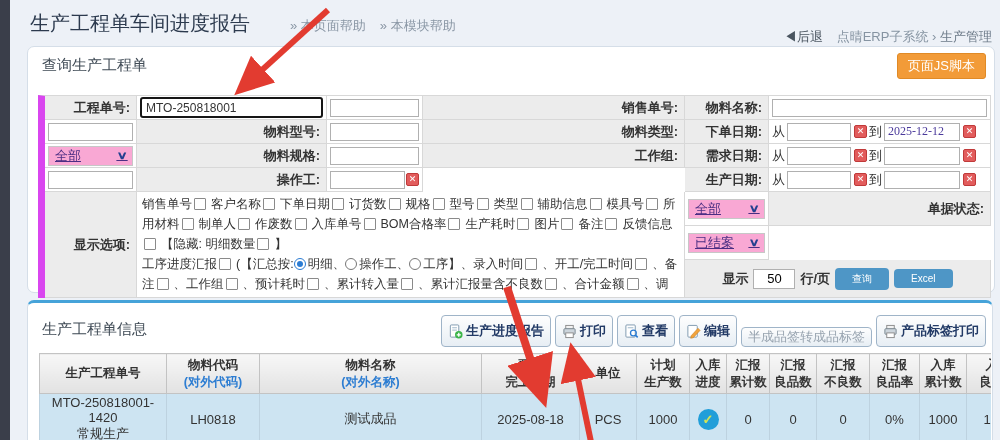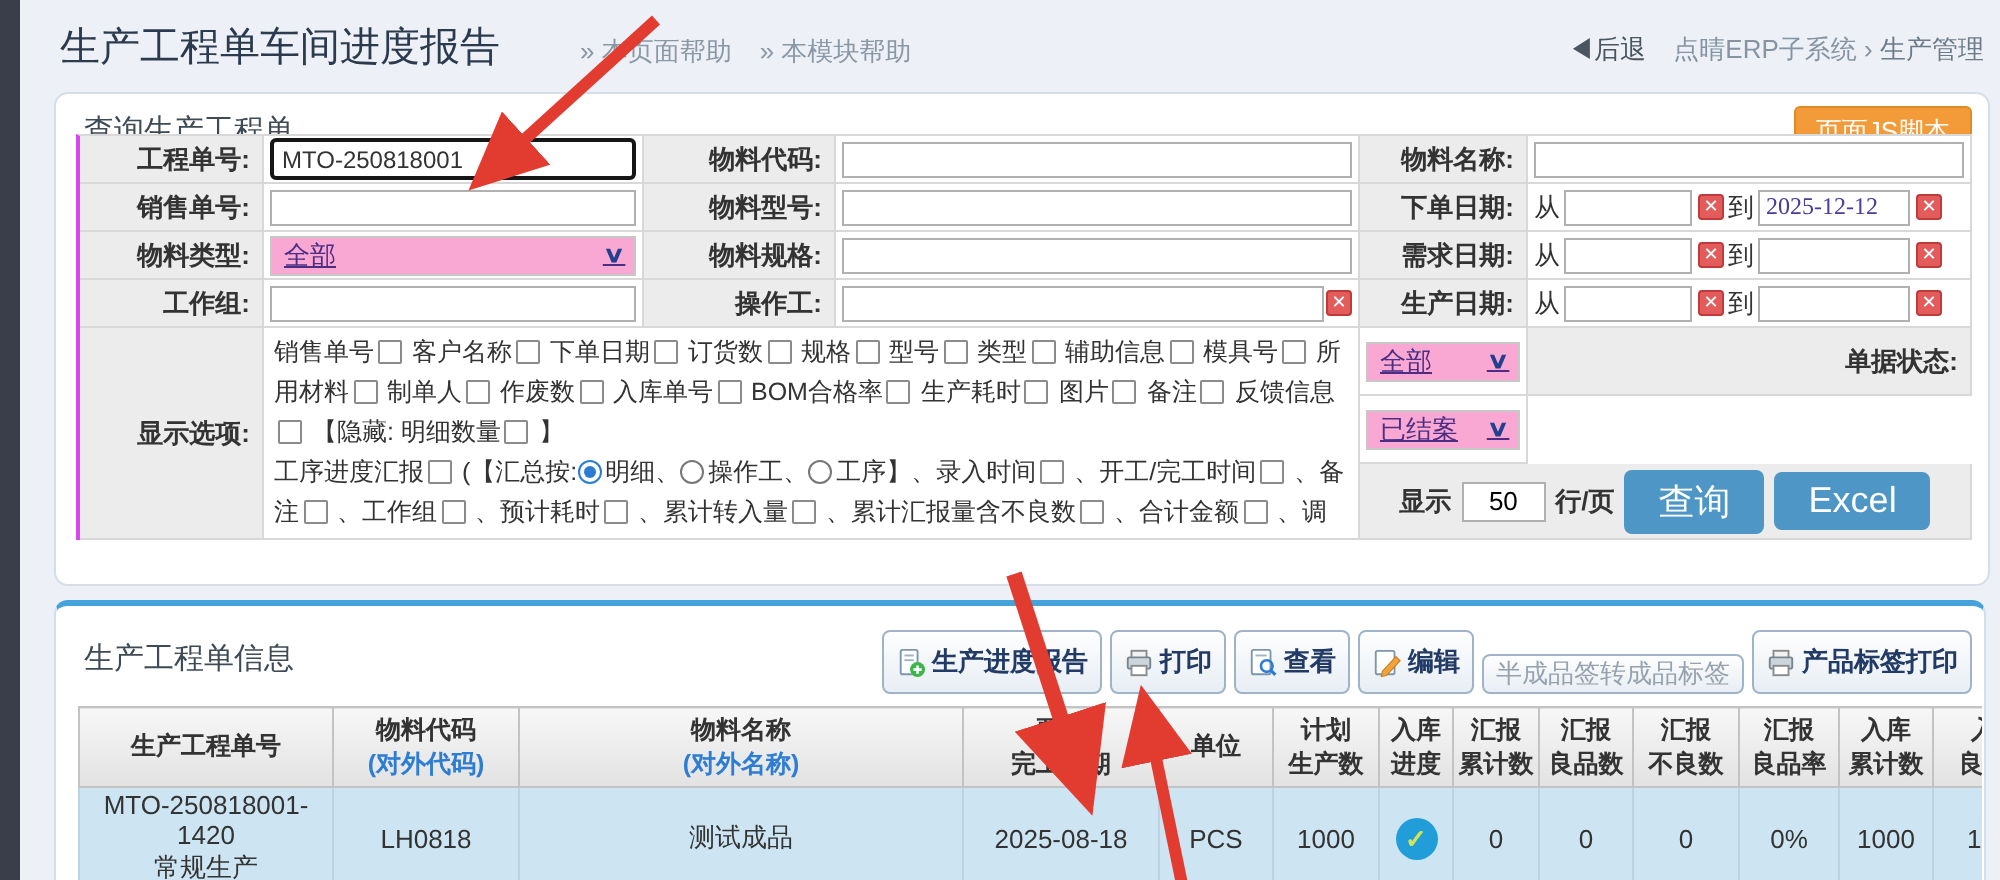--- a/index.html
+++ b/index.html
@@ -8,35 +8,35 @@
     position:relative; background:#edf1f7; overflow:hidden;
     font-family:"Liberation Sans", sans-serif; color:#333;
   }
   .side-strip { position:absolute; left:0; top:0; width:10px; height:440px; background:#3a3e4a; }
 
   
   .topbar { position:absolute; left:10px; top:0; width:990px; height:44px; }
   .page-title { position:absolute; left:20px; top:10px; font-size:20px; font-weight:normal; color:#2c3a4e; }
   .help-links { position:absolute; left:280px; top:17px; font-size:13px; color:#8a97a5; }
   .help-links span { margin-right:14px; cursor:pointer; }
-  .crumbs { position:absolute; right:8px; top:16px; font-size:13px; color:#8694a2; }
+  .crumbs { position:absolute; right:8px; top:28px; font-size:13px; color:#8694a2; }
   .crumbs .back { color:#4a5560; margin-right:10px; }
   .crumbs .cur { color:#6d7b89; }
 
   
   .panel { position:absolute; background:#fff; border:1px solid #d5dee8; border-radius:7px; }
   #panel-query { left:27px; top:46px; width:968px; height:247px; }
   #panel-info  { left:27px; top:300px; width:966px; height:141px; border-top:3px solid #46a3d9; border-radius:7px 7px 0 0; }
   .panel-title { position:absolute; left:14px; top:9px; font-size:15px; color:#3f4a55; }
   #panel-info .panel-title { top:17px; }
   .js-btn { position:absolute; right:8px; top:6px; background:#f29b38; color:#fff; border:1px solid #e08a26;
             border-radius:3px; font-size:13px; padding:3px 10px; cursor:pointer; }
 
   
-  .form-wrap { position:absolute; left:10px; top:20px; display:flex; border-top:1px solid #d8d8d8; border-left:2px solid #d946ef; }
+  .form-wrap { position:absolute; left:10px; top:48px; display:flex; border-top:1px solid #d8d8d8; border-left:7px solid #d946ef; }
   .form-left  { display:grid; grid-template-columns:92px 190px 96px 262px; grid-auto-rows:24px; width:640px; }
   .form-right { display:grid; grid-template-columns:84px 222px; width:306px; }
   .fcell { border-right:1px solid #d8d8d8; border-bottom:1px solid #d8d8d8; display:flex; align-items:center; overflow:hidden; }
   .lab { background:#ececec; justify-content:flex-end; padding-right:6px; font-weight:bold; font-size:13px; color:#333; white-space:nowrap; }
   .val { background:#fff; padding:0 3px; }
   .txt-in { width:100%; height:18px; border:1px solid #b0b0b0; font-size:12px; font-family:"Liberation Sans",sans-serif; padding:0 4px; color:#333; }
   .txt-in.focused { height:21px; border:2px solid #161616; border-radius:3px; }
   .sel { width:100%; height:20px; border:1px solid #c7c7c7; background:#f9a8d4; display:flex; align-items:center;
          justify-content:space-between; padding:0 6px; font-size:13px; color:#4b2e83; cursor:pointer;text-decoration:underline; }
   .sel .chev { color:#23408f; font-size:11px; font-weight:bold; transform:scaleX(1.4); }
@@ -48,21 +48,21 @@
   .opt-cell { background:#fff; padding:2px 5px; font-size:12.5px; line-height:20px; display:block; color:#333; }
   .cbox { display:inline-block; width:12px; height:12px; border:1px solid #8a8a8a; background:#fff; border-radius:1px;
           vertical-align:-2px; margin:0 5px 0 2px; cursor:pointer; }
   .rad { display:inline-block; width:12px; height:12px; border:1px solid #777; border-radius:50%; background:#fff;
          vertical-align:-2px; margin-right:2px; position:relative; cursor:pointer; }
   .rad.on { border-color:#2b7cd3; }
   .rad.on::after { content:""; position:absolute; left:2px; top:2px; width:6px; height:6px; border-radius:50%; background:#2b7cd3; }
   .seg-link { color:#2a6fd1; }
   .rows-cell { background:#ececec; grid-column:1 / 3; display:flex; align-items:center; justify-content:center; gap:5px; font-size:13px; font-weight:bold; }
   .rows-in { width:42px; height:20px; border:1px solid #b0b0b0; text-align:center; font-size:13px; font-family:"Liberation Sans",sans-serif; }
-  .act-btn { background:#4e96c6; color:#fff; border:none; border-radius:4px; font-size:18px; padding:4px 17px; cursor:pointer; font-family:"Liberation Sans",sans-serif; }
+  .act-btn { background:#4e96c6; color:#fff; border:none; border-radius:4px; font-size:10px; padding:4px 17px; cursor:pointer; font-family:"Liberation Sans",sans-serif; }
 
   
   .toolbar { position:absolute; right:6px; top:12px; display:flex; gap:4px; }
   .tbtn { display:flex; align-items:center; gap:3px; background:linear-gradient(#fefefe,#e7eef4); border:1px solid #9fb4c8;
           border-radius:4px; padding:0 6px; font-size:13px; font-weight:bold; color:#223a66; cursor:pointer; white-space:nowrap; }
   .tbtn.disabled { color:#96a2ae; font-weight:normal; cursor:default;margin-top:12px; }
   .tbtn svg { width:15px; height:15px; }
 
   .tbl-wrap { position:absolute; left:11px; top:50px; width:952px; height:90px; overflow:hidden; }
   table.grid { border-collapse:collapse; table-layout:fixed; width:990px; }
@@ -98,21 +98,20 @@
   <div class="panel-title">查询生产工程单</div>
   <button class="js-btn">页面JS脚本</button>
 
   <div class="form-wrap">
 
     <div class="form-left">
       <div class="fcell lab">工程单号:</div>
       <div class="fcell val">
           <input class="txt-in focused" value="MTO-250818001" style="">
         </div>
-      <div class="fcell lab">物料代码:</div>
       <div class="fcell val">
           <input class="txt-in" value="" style="">
         </div>
 
       <div class="fcell lab">销售单号:</div>
       <div class="fcell val">
           <input class="txt-in" value="" style="">
         </div>
       <div class="fcell lab">物料型号:</div>
       <div class="fcell val">

